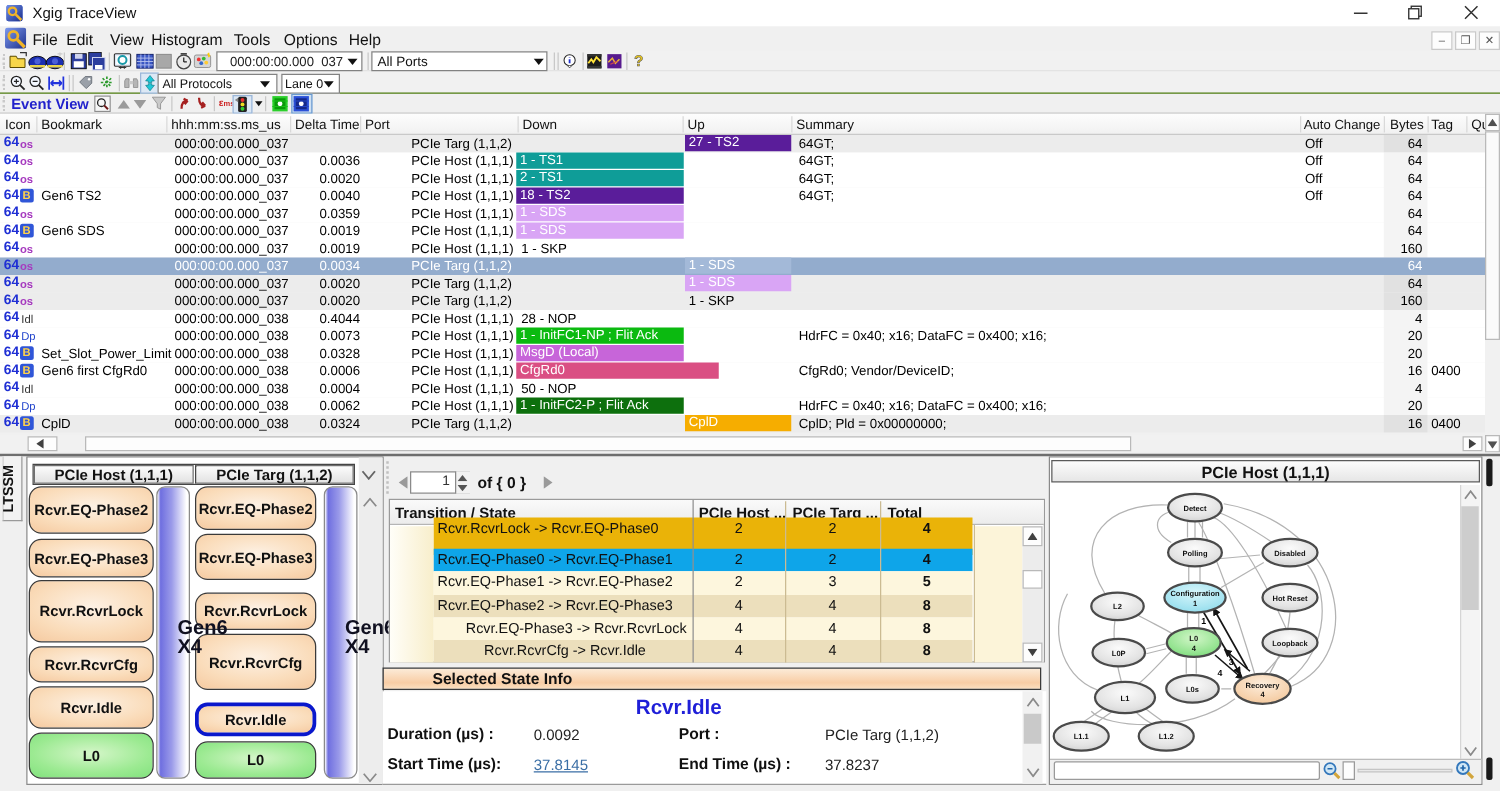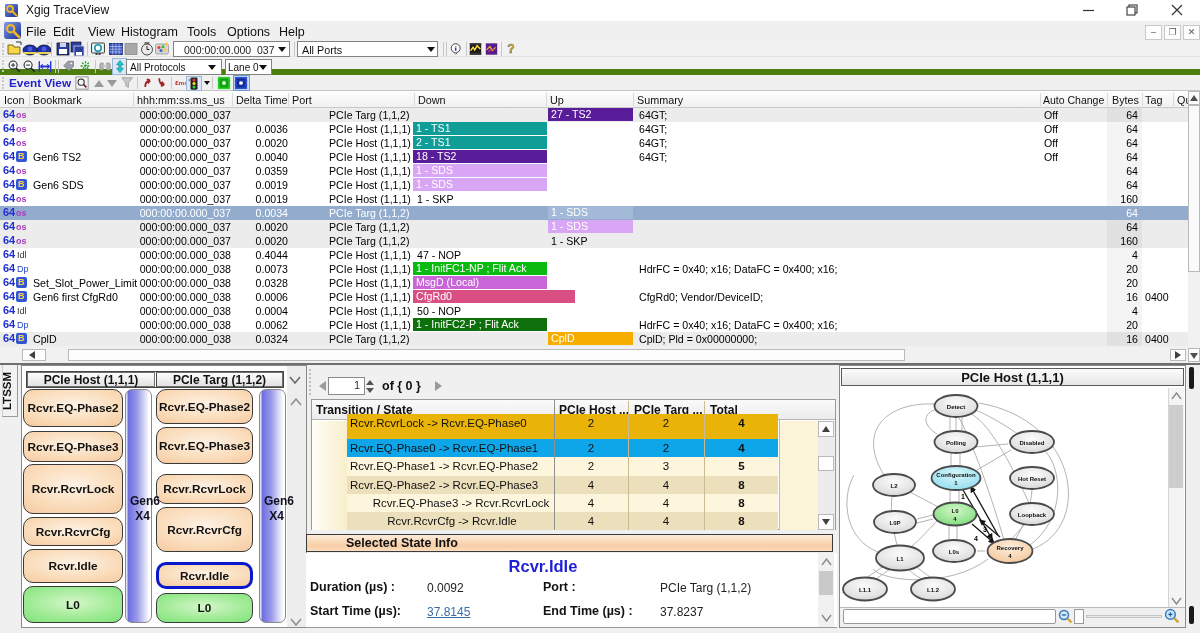--- a/index.html
+++ b/index.html
@@ -6,21 +6,21 @@
 #win { position:relative; width:1200px; height:633px; }
 
 #title { position:absolute; left:0; top:0; width:1200px; height:21px; background:#fff; }
 #title .t { position:absolute; left:26px; top:3px; font-size:12px; color:#111; }
 
 #menu { position:absolute; left:0; top:21px; width:1200px; height:20px; background:#f0f0f0; }
 .mi { position:absolute; top:4px; font-size:12.5px; color:#111; }
 .mdib { position:absolute; top:4px; width:17px; height:15px; background:#fdfdfd; border:1px solid #c9c9c9; color:#555; font-size:9px; text-align:center; line-height:13px; }
 
 #tb1 { position:absolute; left:0; top:41px; width:1200px; height:16px; background:#f1f1f1; border-bottom:1px solid #e3e3e3; }
-#tb2 { position:absolute; left:0; top:58px; width:1200px; height:17px; background:#f1f1f1; border-bottom:6px solid #4d7c0f; }
+#tb2 { position:absolute; left:0; top:58px; width:1200px; height:17px; background:#f1f1f1; border-bottom:1px solid #4d7c0f; }
 #tb3 { position:absolute; left:0; top:76px; width:1200px; height:15px; background:#f0f0f0; border-bottom:1px solid #c5c5c5; }
 .sep { position:absolute; width:1px; background:#c8c8c8; }
 .combo { position:absolute; background:#fff; border:1px solid #828282; font-size:10.5px; color:#111; }
 .cb-ar { position:absolute; width:0; height:0; border-left:4px solid transparent; border-right:4px solid transparent; border-top:5px solid #111; }
 
 #thead { position:absolute; left:0; top:91px; width:1188px; height:17px; background:linear-gradient(#fdfdfd,#f1f1f1); border-bottom:1px solid #c9c9c9; }
 .hc { position:absolute; top:3px; font-size:10.8px; color:#111; }
 .hsep { position:absolute; top:2px; height:13px; width:1px; background:#d9d9d9; }
 .row { position:absolute; left:0; width:1188px; height:14px; }
 .row .c { position:absolute; top:1px; font-size:10.6px; white-space:nowrap; }
@@ -33,21 +33,21 @@
 .bmic span { position:absolute; left:2px; top:0px; font-size:9px; font-weight:bold; color:#ffd24a; line-height:11px; }
 .chip { position:absolute; top:0px; height:13px; font-size:10.6px; color:#fff; padding-left:3px; white-space:nowrap; overflow:hidden; }
 .btint { position:absolute; left:1107px; top:0; width:35px; height:14px; background:rgba(0,0,0,0.045); }
 
 .sbtn { position:absolute; background:#fdfdfd; border:1px solid #b9b9b9; }
 .sbox { position:absolute; border:1.6px solid #3a3a3a; border-radius:10px;
   background:radial-gradient(ellipse 95% 90% at 50% 42%, #fdf1e4 0%, #fadcba 50%, #f3c093 100%); display:flex; align-items:center; justify-content:center; }
 .sbox span { font-size:11.8px; font-weight:bold; color:#111; white-space:nowrap; }
 .sbox.green { background:radial-gradient(ellipse 95% 90% at 50% 45%, #d5f6c9 0%, #9cea92 50%, #6fdc6f 100%); }
 .vbar { position:absolute; border:1px solid #8a8a8a; border-radius:7px; background:linear-gradient(90deg,#ffffff 0%, #6f6fe0 10%, #9a9ae9 45%, #ffffff 93%); }
-.vbar .g { position:absolute; left:4px; width:100%; text-align:center; font-size:12px; font-weight:bold; color:#101020; }
+.vbar .g { position:absolute; left:16px; width:100%; text-align:left; font-size:16px; font-weight:bold; color:#101020; }
 .hbtn { position:absolute; background:linear-gradient(#fcfcfc,#e2e2e2); border:1px solid #6f6f6f; text-align:center; font-weight:bold; font-size:12px; color:#111; }
 
 .trow { position:absolute; left:347px; width:431px; }
 .trow .tc { position:absolute; top:3px; font-size:11.5px; color:#111; text-align:center; white-space:nowrap; }
 .trow .b { font-weight:bold; }
 .ge { fill:none; stroke:#b3b3b3; stroke-width:1; }
 .be { fill:none; stroke:#151515; stroke-width:1.3; }
 .nl { font-size:6px; font-weight:bold; fill:#101010; text-anchor:middle; }
 .lbl { font-size:7px; font-weight:bold; fill:#000; text-anchor:middle; }
 </style></head>
@@ -425,21 +425,21 @@
       <div class="c" style="left:551px;color:#000">1 - SKP</div>
       <div class="c ra" style="left:1107px;width:31px;color:#000">160</div>
     </div>
 <div class="row" style="top:248px;background:#ffffff">
       <div class="btint"></div>
       <div class="c num" style="left:3px">64</div>
       <div class="c idl" style="left:17px">Idl</div>
       <div class="c ra" style="left:136px;width:95px;color:#000">000:00:00.000_038</div>
       <div class="c ra" style="left:238px;width:50px;color:#000">0.4044</div>
       <div class="c" style="left:329px;color:#000">PCIe Host (1,1,1)</div>
-      <div class="c" style="left:417px;color:#000">47 - NOP</div>
+      <div class="c" style="left:417px;color:#000">28 - NOP</div>
       <div class="c ra" style="left:1107px;width:31px;color:#000">4</div>
     </div>
 <div class="row" style="top:262px;background:#ffffff">
       <div class="btint"></div>
       <div class="c num" style="left:3px">64</div>
       <div class="c dp" style="left:17px">Dp</div>
       <div class="c ra" style="left:136px;width:95px;color:#000">000:00:00.000_038</div>
       <div class="c ra" style="left:238px;width:50px;color:#000">0.0073</div>
       <div class="c" style="left:329px;color:#000">PCIe Host (1,1,1)</div>
       <div class="chip" style="left:413px;width:134px;background:#0bba10">1 - InitFC1-NP ; Flit Ack</div>

